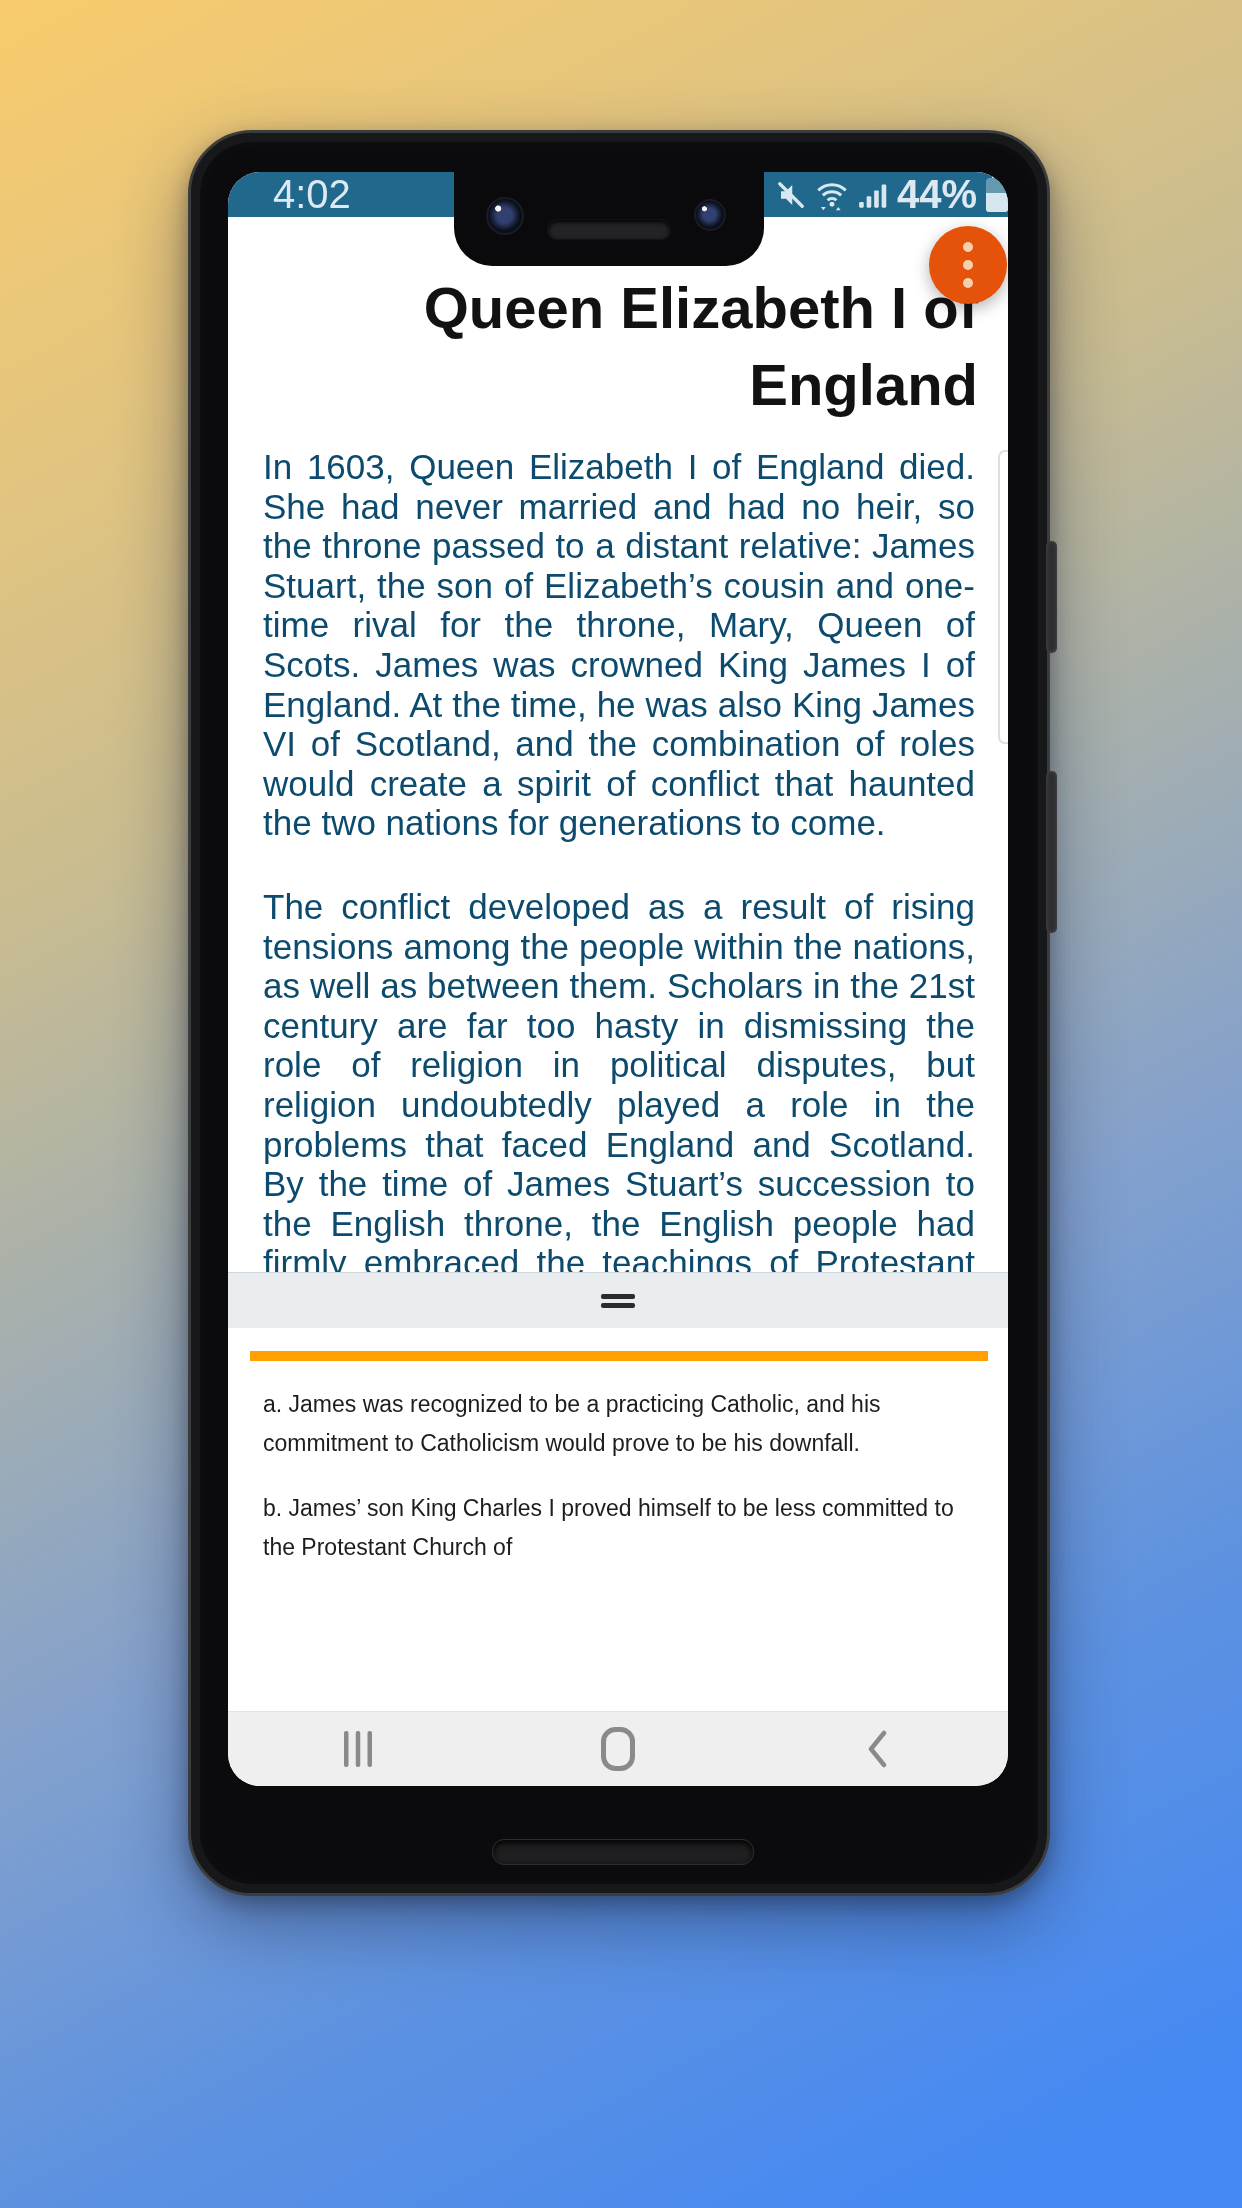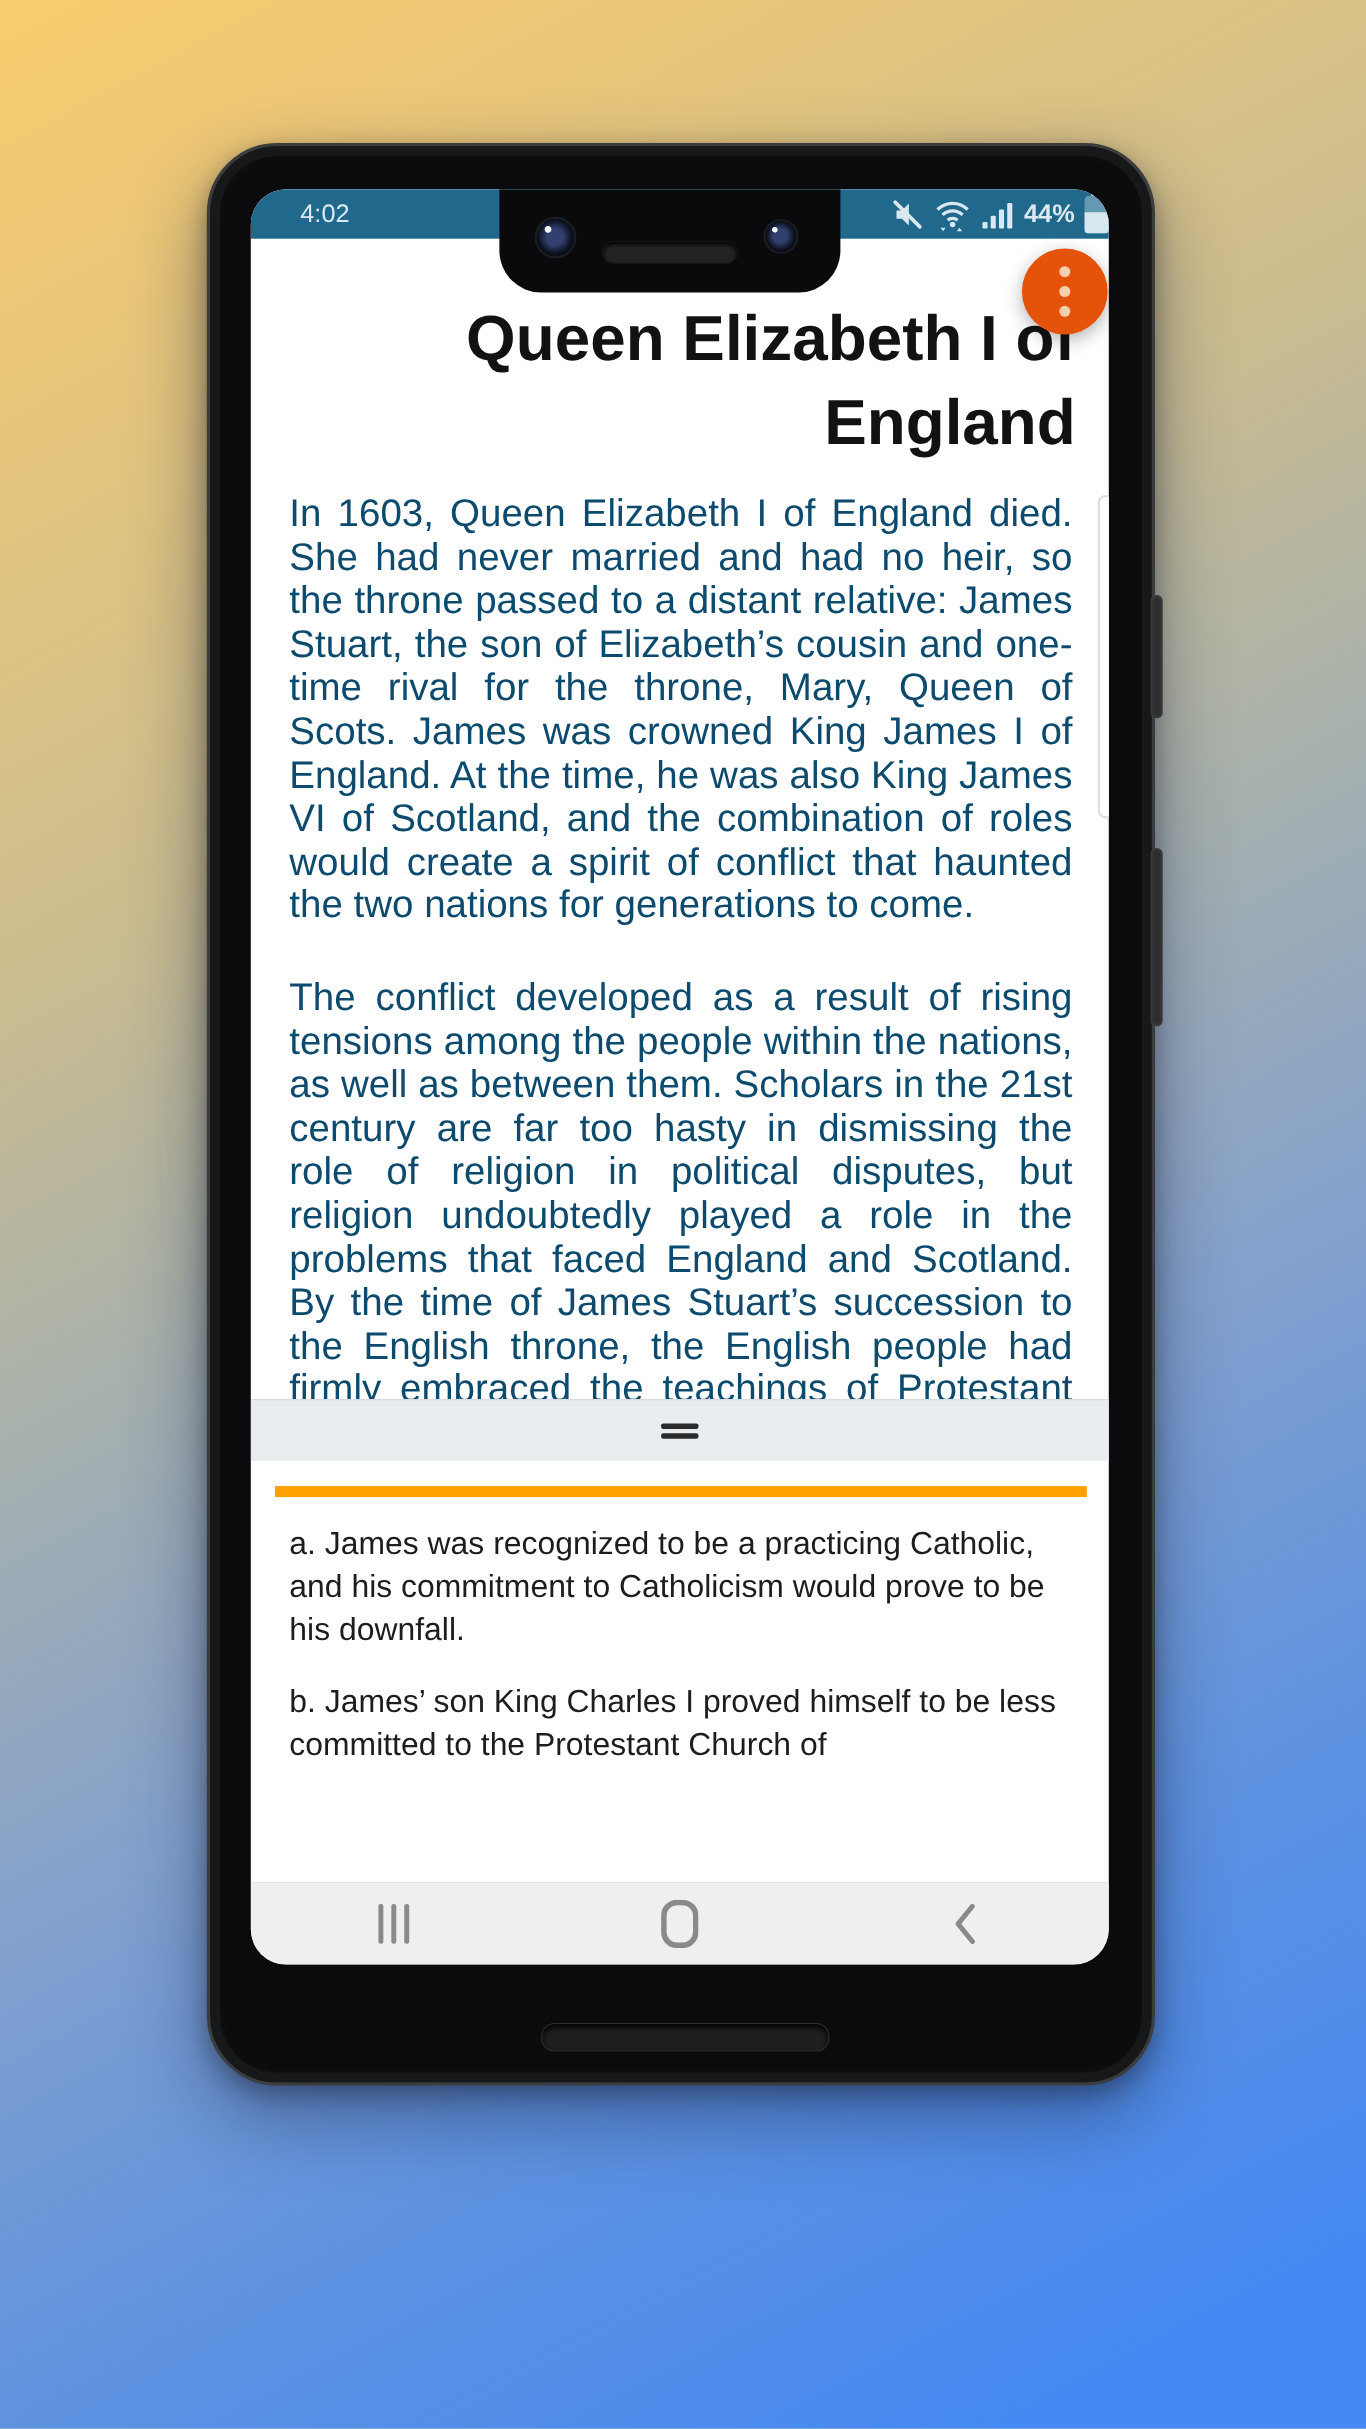--- a/index.html
+++ b/index.html
@@ -15,21 +15,21 @@
   .side-btn{position:absolute;right:-10px;width:11px;background:#2e2e30;border-radius:5px;
     box-shadow:inset 0 0 4px rgba(255,255,255,.15);}
   .side-btn.power{top:408px;height:112px;}
   .side-btn.volume{top:638px;height:162px;}
   
   .screen{position:absolute;left:37px;top:39px;width:780px;height:1614px;background:#fff;
     border-radius:32px;overflow:hidden;}
   
   .statusbar{position:absolute;top:0;left:0;right:0;height:45px;background:#20698c;
     display:flex;align-items:center;justify-content:space-between;
-    color:#dce9f2;font-size:23px;}
+    color:#dce9f2;font-size:40px;}
   .sb-time{margin-left:45px;}
   .sb-right{display:flex;align-items:center;gap:9px;font-weight:bold;}
   .sb-right svg{display:block;}
   .battery{position:relative;width:22px;height:34px;border-radius:4px;
     background:rgba(214,231,240,.38);}
   .battery:before{content:"";position:absolute;top:-5px;left:6px;width:10px;height:5px;
     border-radius:2px 2px 0 0;background:#d6e7f0;}
   .battery-fill{position:absolute;bottom:0;left:0;right:0;height:19px;background:#d6e7f0;
     border-radius:0 0 3px 3px;}
   
@@ -59,21 +59,21 @@
     background:#fff;border:2px solid #dedede;border-radius:7px;z-index:4;}
   
   .split{position:absolute;top:1100px;left:0;right:0;height:55px;background:#e9edf0;
     border-top:1px solid #d3d8dc;display:flex;align-items:center;justify-content:center;
     z-index:5;cursor:row-resize;}
   
   .qpane{position:absolute;top:1155px;left:0;right:0;height:385px;overflow:hidden;}
   .accent-rule{margin:24px 20px 0 22px;height:10px;background:#ffa000;}
   .question{margin:36px 33px 0 35px;font-size:35px;line-height:41px;font-weight:700;
     color:#111;}
-  .option{margin:24px 33px 0 35px;font-size:29px;line-height:39px;color:#1d1d1d;
+  .option{margin:24px 33px 0 35px;font-size:23px;line-height:39px;color:#1d1d1d;
     cursor:pointer;}
   .option + .option{margin-top:26px;}
   
   .navbar{position:absolute;left:0;right:0;bottom:0;height:74px;background:#efefef;
     border-top:1px solid #e2e2e2;border-radius:0 0 32px 32px;display:flex;
     align-items:center;z-index:7;}
   .navbtn{flex:1;display:flex;align-items:center;justify-content:center;cursor:pointer;}
   
   .chin-speaker{position:absolute;left:301px;top:1706px;width:260px;height:24px;
     border-radius:12px;background:#1f1f21;border:1px solid #2d2d2f;

